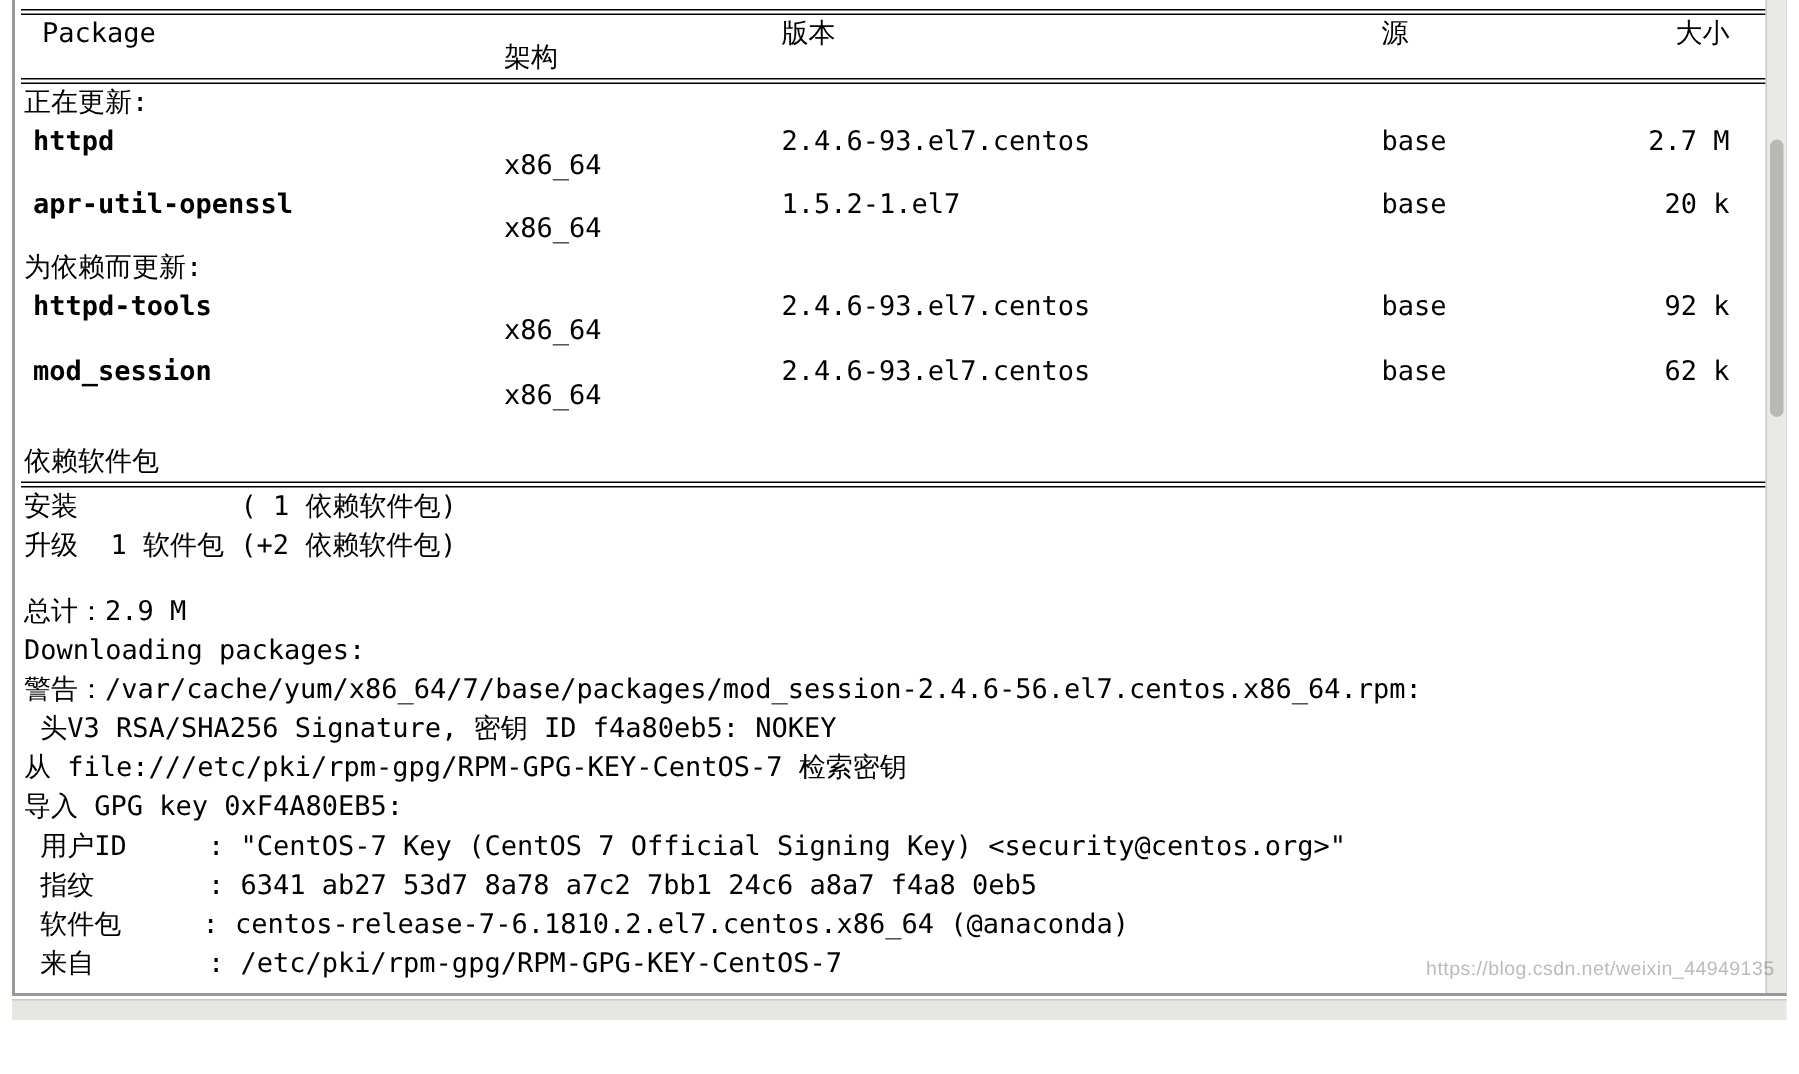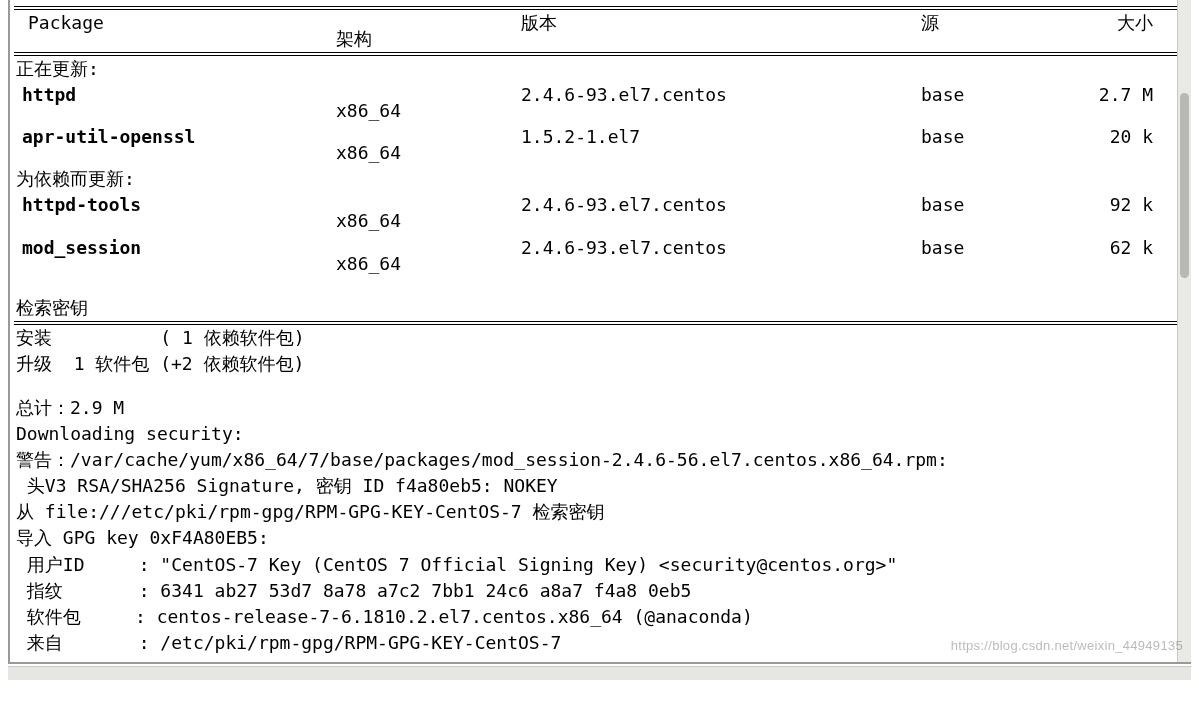--- a/index.html
+++ b/index.html
@@ -139,33 +139,33 @@
     </div>
     <div class="pkg-row">
       <div class="col-pkg bold">mod_session</div>
       <div class="col-arch">x86_64</div>
       <div class="col-ver">2.4.6-93.el7.centos</div>
       <div class="col-repo">base</div>
       <div class="col-size">62 k</div>
     </div>
 
     <div style="height:18px"></div>
-    <div class="section-label">检索密钥</div>
+    <div class="section-label">依赖软件包</div>
 
     <hr class="hr-dbl">
     <div class="hr-gap"></div>
     <hr class="hr-dbl">
 
     <div class="summary-line">安装          ( 1 依赖软件包)</div>
     <div class="summary-line">升级  1 软件包 (+2 依赖软件包)</div>
 
     <div style="height:18px"></div>
 
     <div class="body-line">总计：2.9 M</div>
-    <div class="body-line">Downloading security:</div>
+    <div class="body-line">Downloading packages:</div>
     <div class="body-line">警告：/var/cache/yum/x86_64/7/base/packages/mod_session-2.4.6-56.el7.centos.x86_64.rpm:</div>
     <div class="body-line"> 头V3 RSA/SHA256 Signature, 密钥 ID f4a80eb5: NOKEY</div>
     <div class="body-line">从 file:///etc/pki/rpm-gpg/RPM-GPG-KEY-CentOS-7 检索密钥</div>
     <div class="body-line">导入 GPG key 0xF4A80EB5:</div>
     <div class="body-line"> 用户ID     : "CentOS-7 Key (CentOS 7 Official Signing Key) &lt;security@centos.org&gt;"</div>
     <div class="body-line"> 指纹       : 6341 ab27 53d7 8a78 a7c2 7bb1 24c6 a8a7 f4a8 0eb5</div>
     <div class="body-line"> 软件包     : centos-release-7-6.1810.2.el7.centos.x86_64 (@anaconda)</div>
     <div class="body-line"> 来自       : /etc/pki/rpm-gpg/RPM-GPG-KEY-CentOS-7</div>
 
     <div class="watermark">https://blog.csdn.net/weixin_44949135</div>

